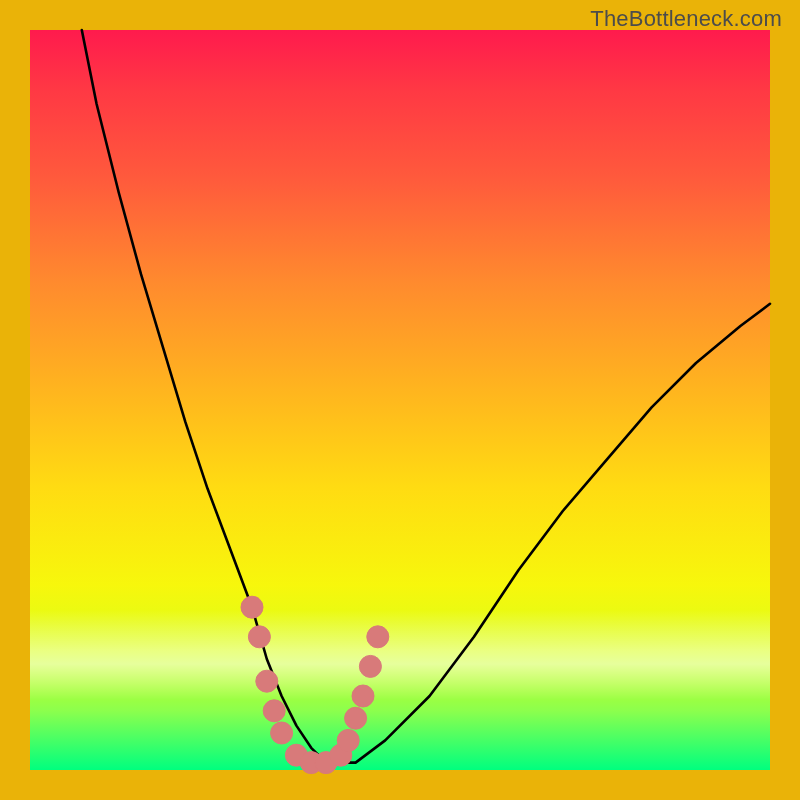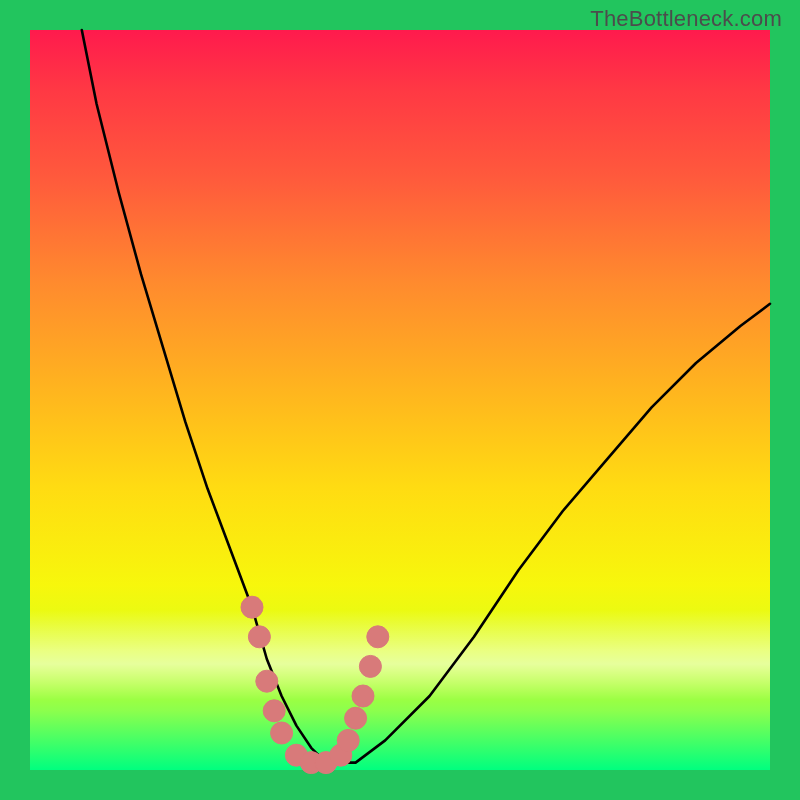--- a/index.html
+++ b/index.html
@@ -8,21 +8,21 @@
     width: 800px;
     height: 800px;
     overflow: hidden;
     background: #000;
     font-family: Arial, Helvetica, sans-serif;
   }
   .frame {
     position: relative;
     width: 800px;
     height: 800px;
-    background: #22c55e;
+    background: #eab308;
   }
   .plot-area {
     position: absolute;
     left: 30px;
     top: 30px;
     width: 740px;
     height: 740px;
     
     background: linear-gradient(
       to bottom,

